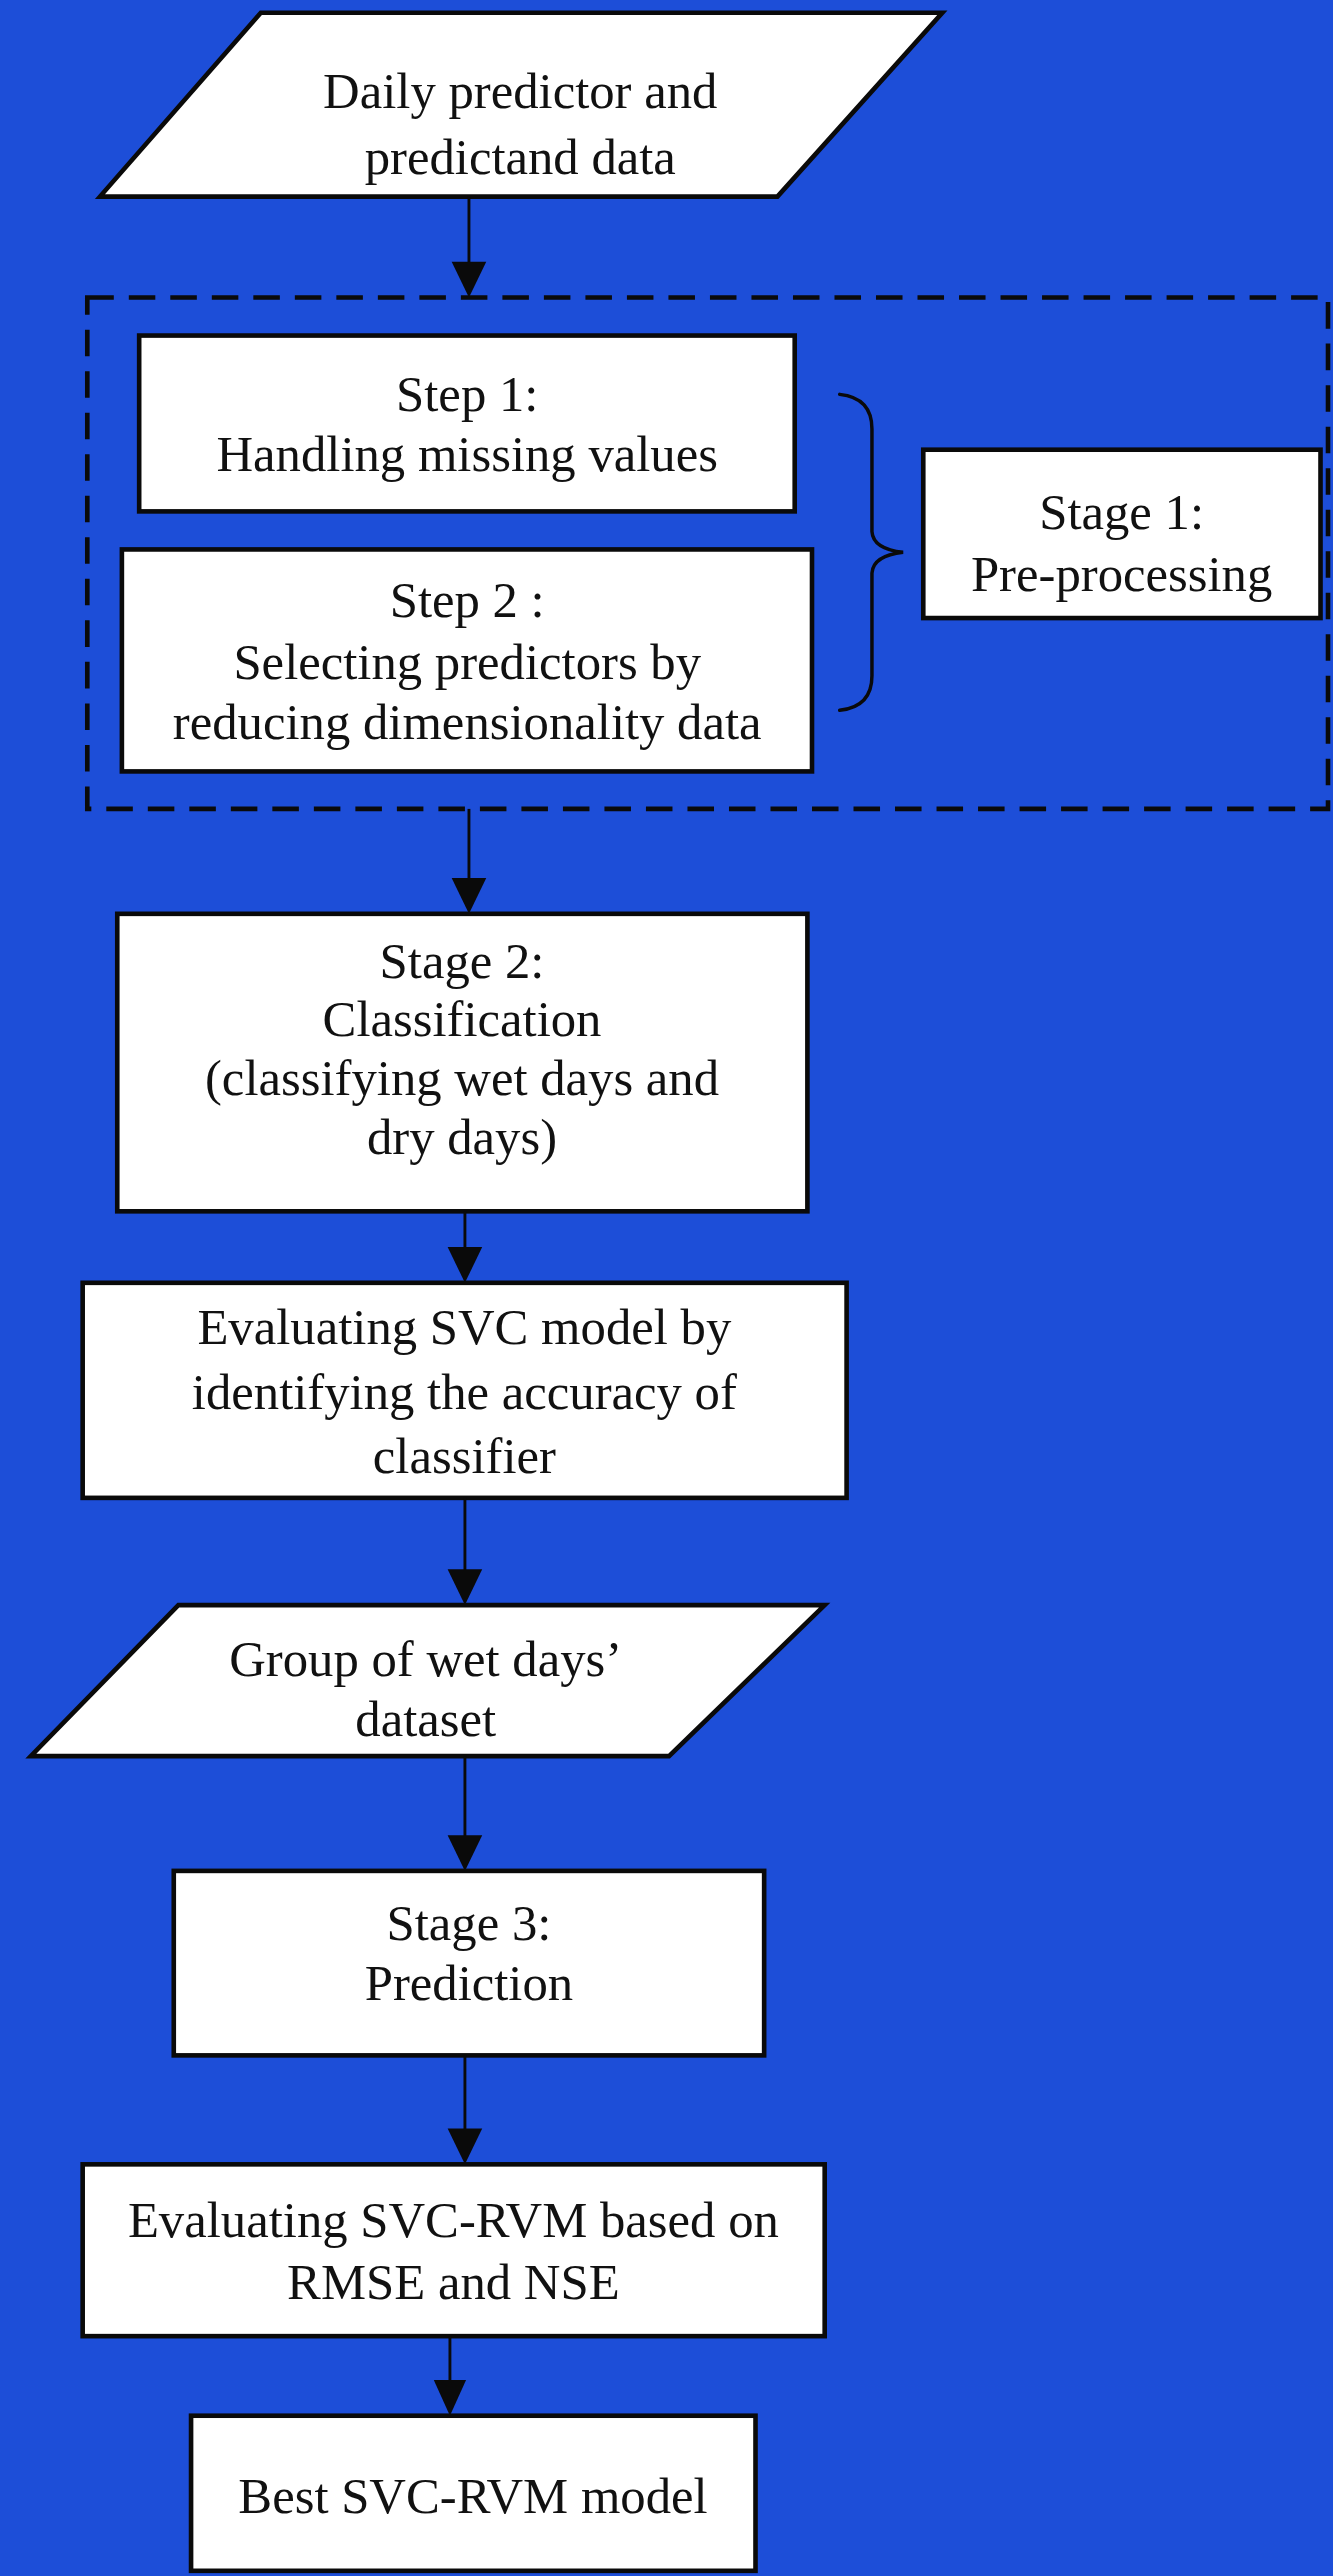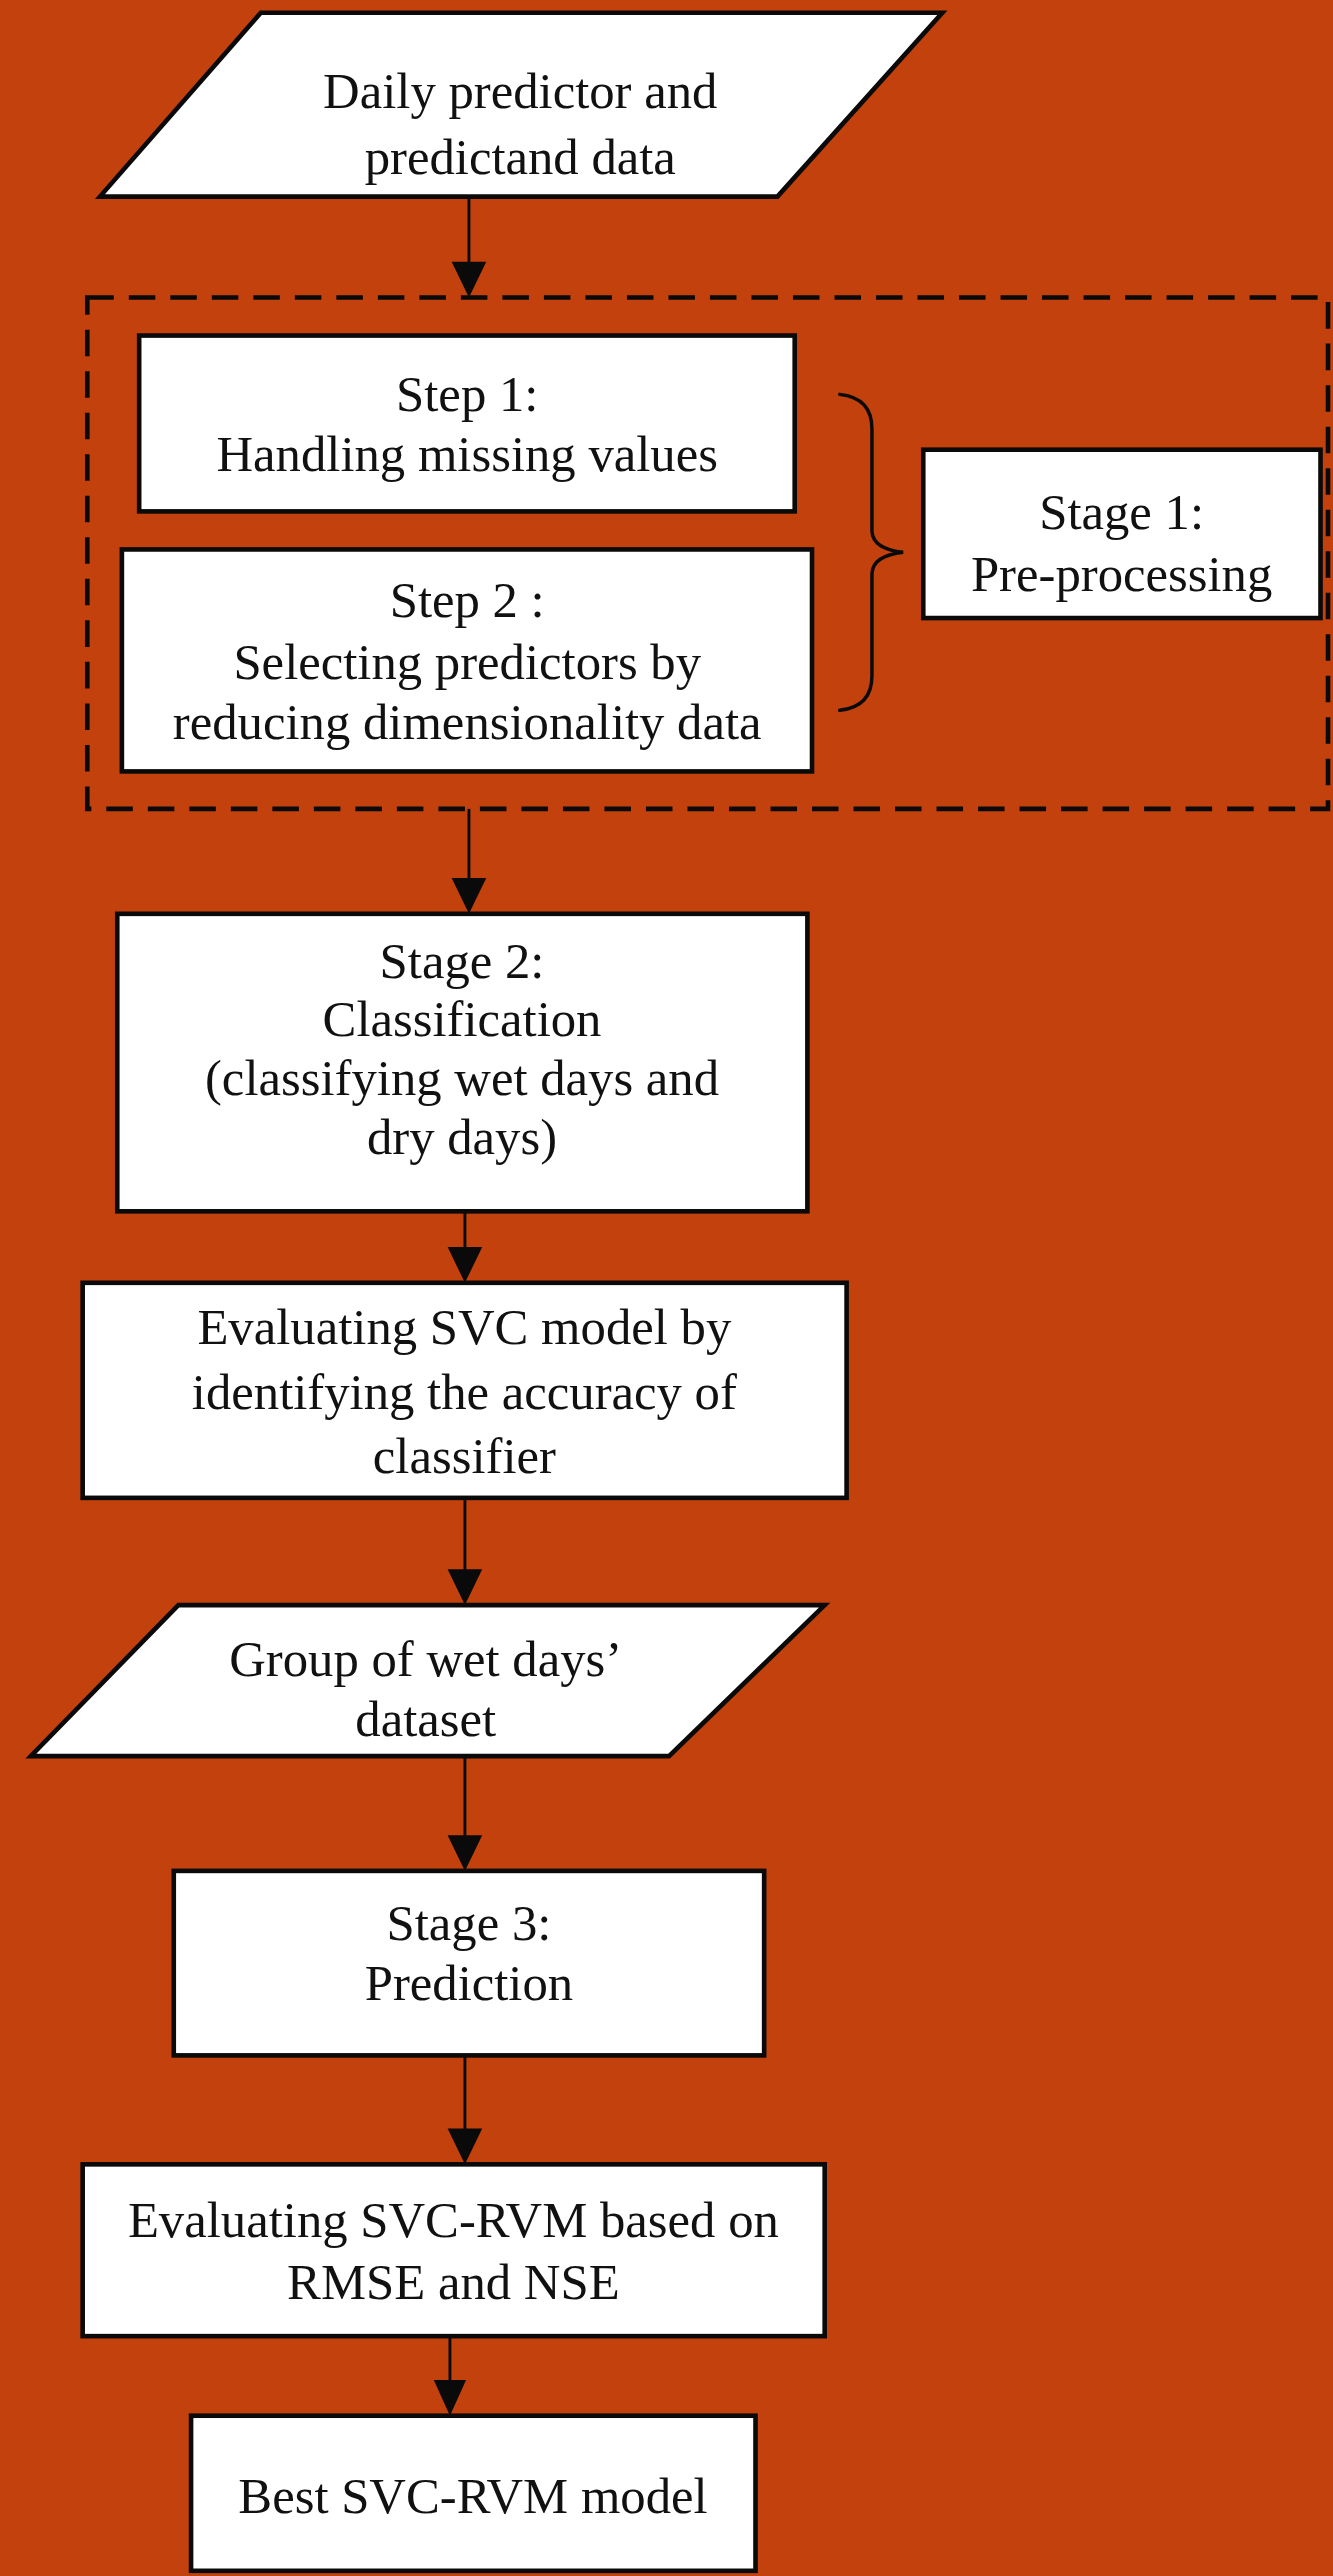--- a/index.html
+++ b/index.html
@@ -1,16 +1,16 @@
 <!DOCTYPE html>
 <html style="font-size:9.2px"><head>
 <meta charset="utf-8">
 <style>
   html,body{margin:0;padding:0;background:#ffffff;}
-  .canvas{position:relative;width:1334px;height:2576px;background:#c2410c;overflow:hidden;}
+  .canvas{position:relative;width:1334px;height:2576px;background:#1d4ed8;overflow:hidden;}
   svg{position:absolute;left:0;top:0;}
   .shape{fill:#ffffff;stroke:#0a0a0a;stroke-width:8;}
   .dashed{fill:none;stroke:#0a0a0a;stroke-width:8;stroke-dasharray:46 26;}
   .stem{stroke:#0a0a0a;stroke-width:5;fill:none;}
   .head{fill:#0a0a0a;stroke:none;}
   .brace{fill:none;stroke:#0a0a0a;stroke-width:6;stroke-linecap:round;}
   text{font-family:"Liberation Serif","DejaVu Serif",serif;font-size:88px;fill:#111111;
        text-anchor:middle;dominant-baseline:central;}
 </style>
 </head>

